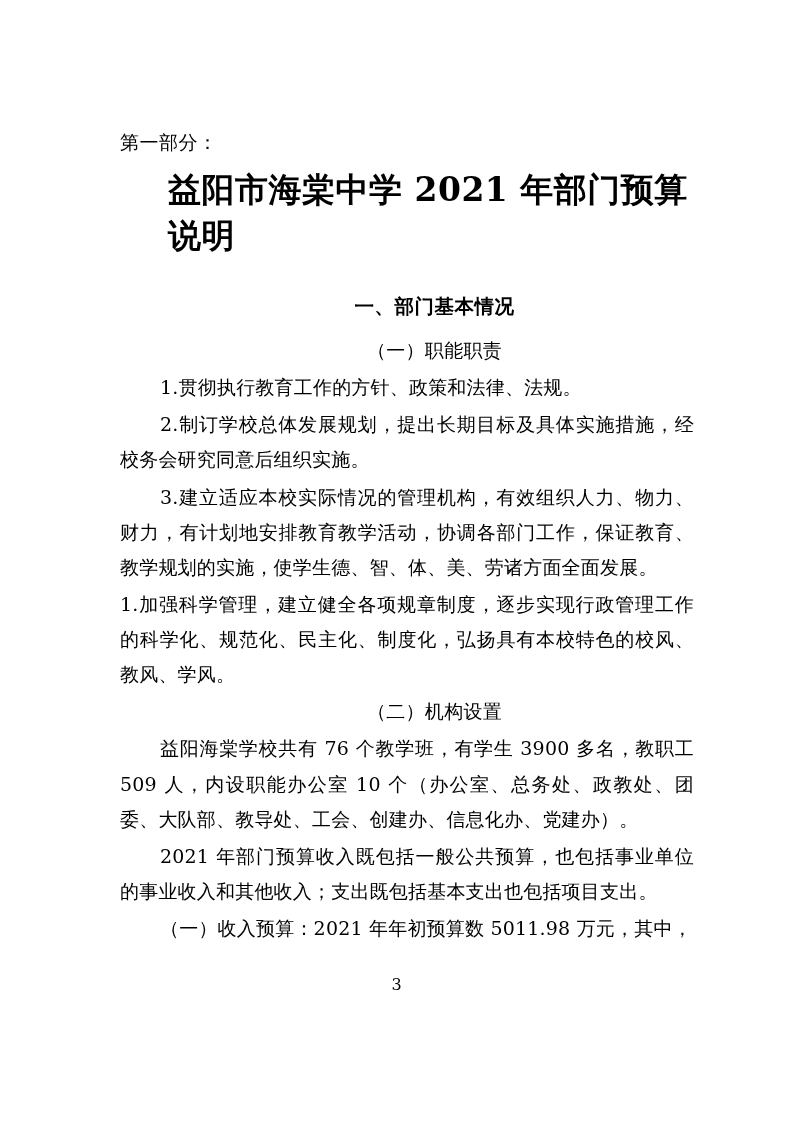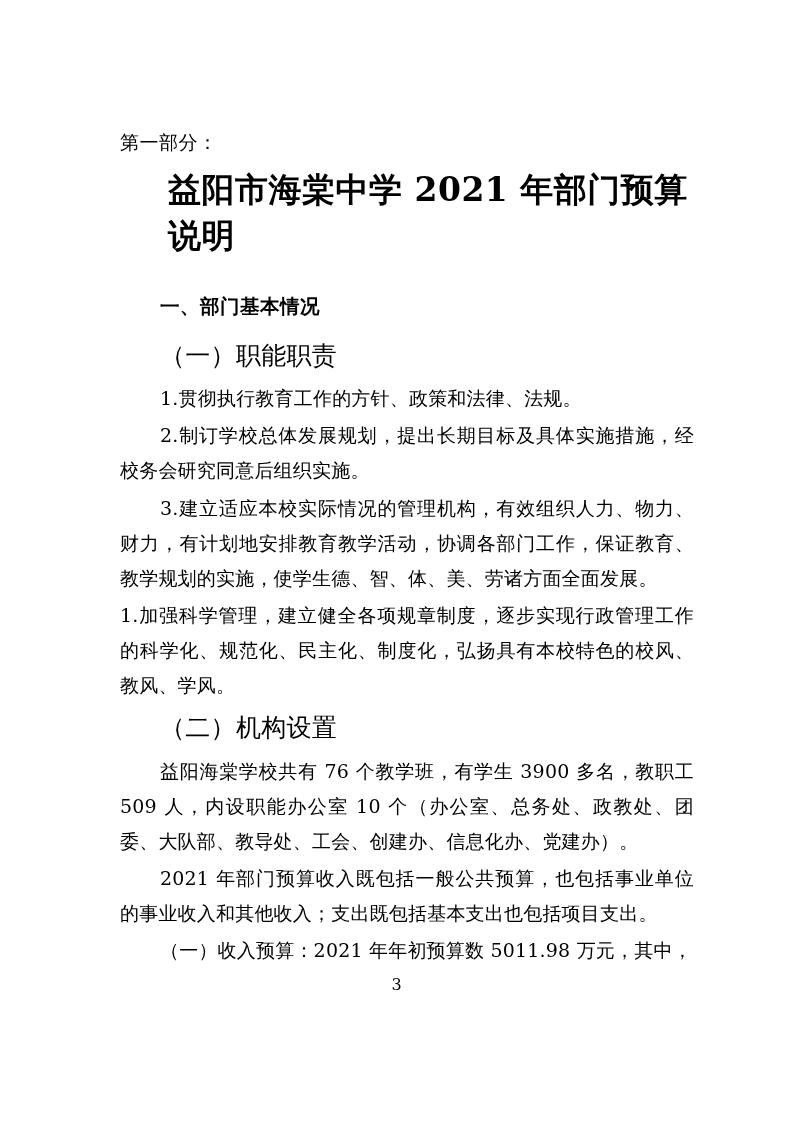--- a/index.html
+++ b/index.html
@@ -39,27 +39,29 @@
     line-height: 1.4;
     font-family: "DejaVu Serif", "Liberation Serif", serif;
   }
   .section-heading {
     font-size: 19.5px;
     font-weight: bold;
     margin: 0 0 8px 0;
     padding-left: 40px;
     line-height: 1.85;
     letter-spacing: 0.5px;
+    text-align: center;
   }
   .sub-heading {
-    font-size: 25px;
+    font-size: 19px;
     margin: 0 0 2px 0;
     padding-left: 40px;
     line-height: 1.85;
     letter-spacing: 0.3px;
+    text-align: center;
   }
   .para {
     font-size: 19px;
     line-height: 1.85;
     margin: 0 15px 2px 0;
     text-align: justify;
     text-justify: inter-ideograph;
     letter-spacing: 0.2px;
   }
   .para.indent {

